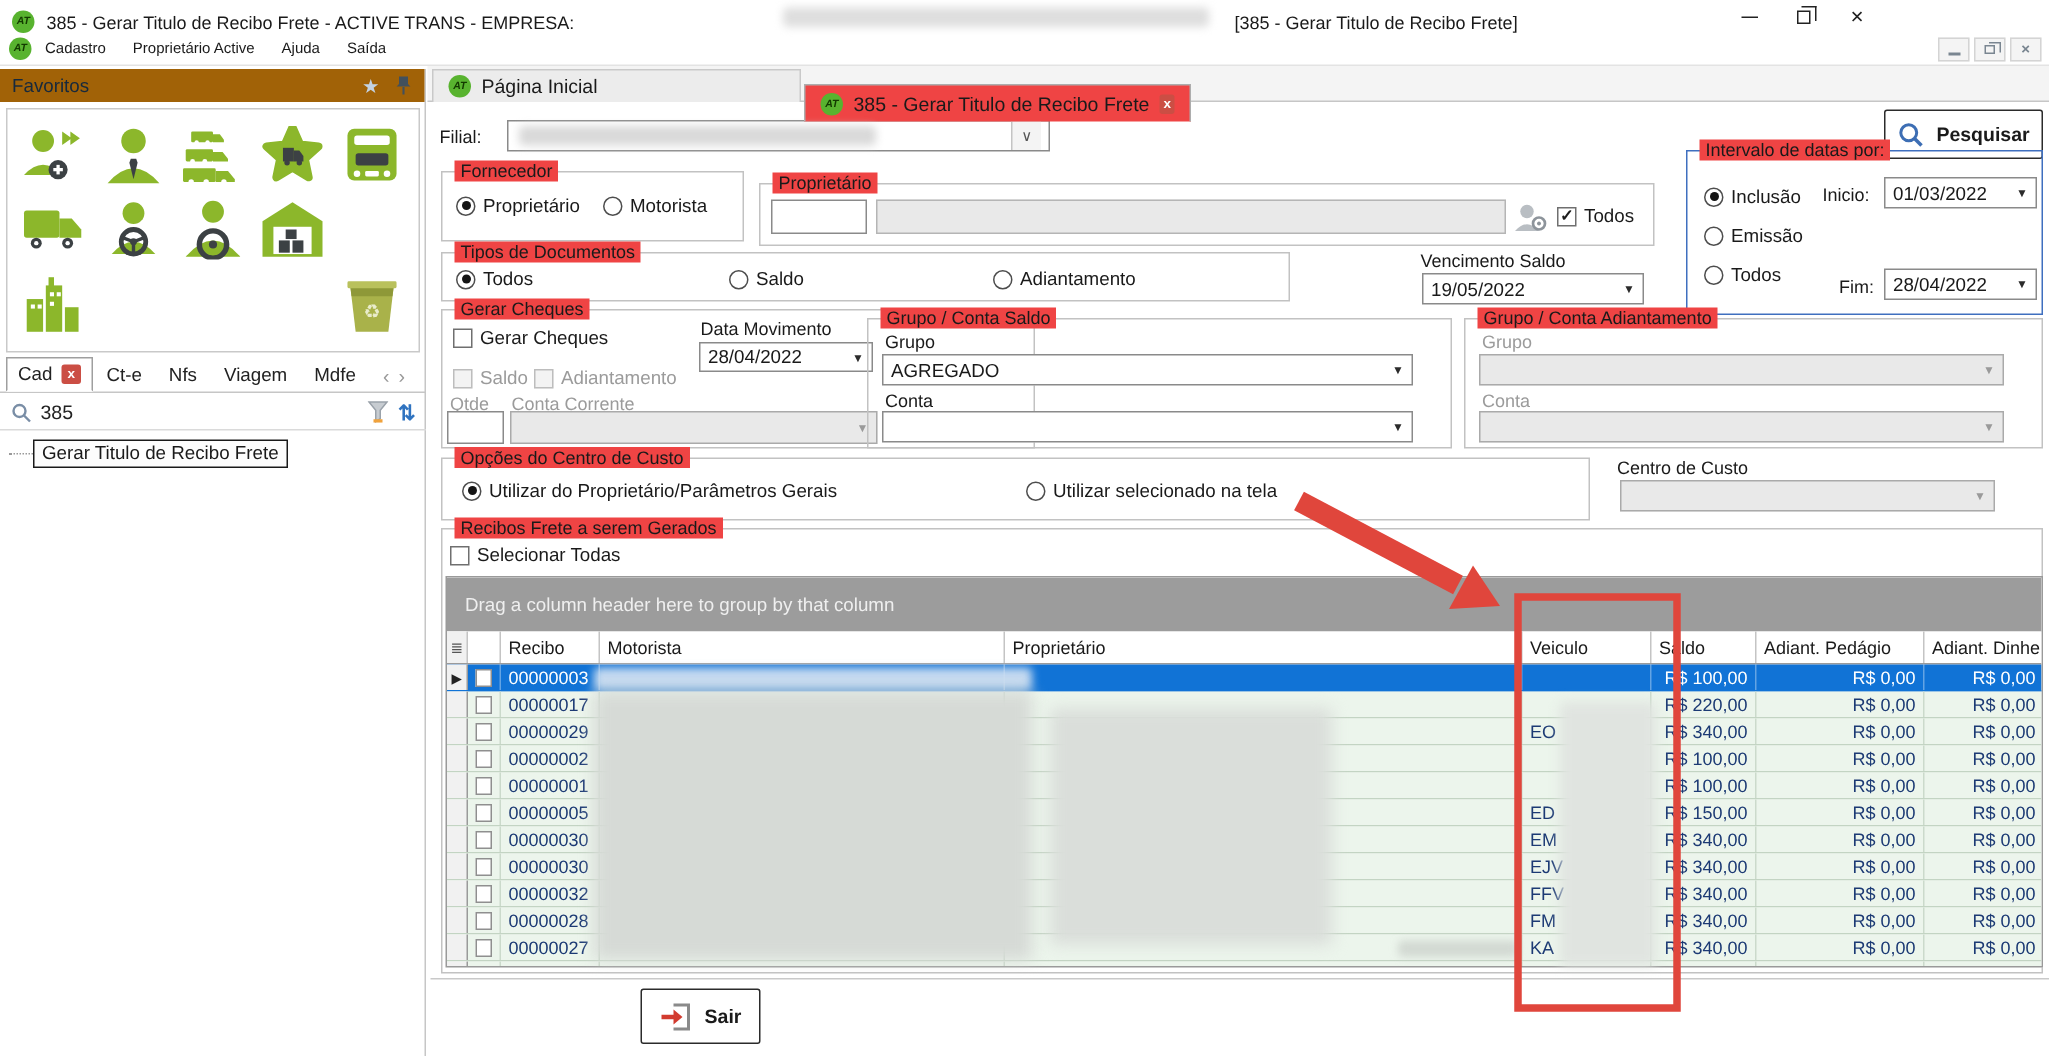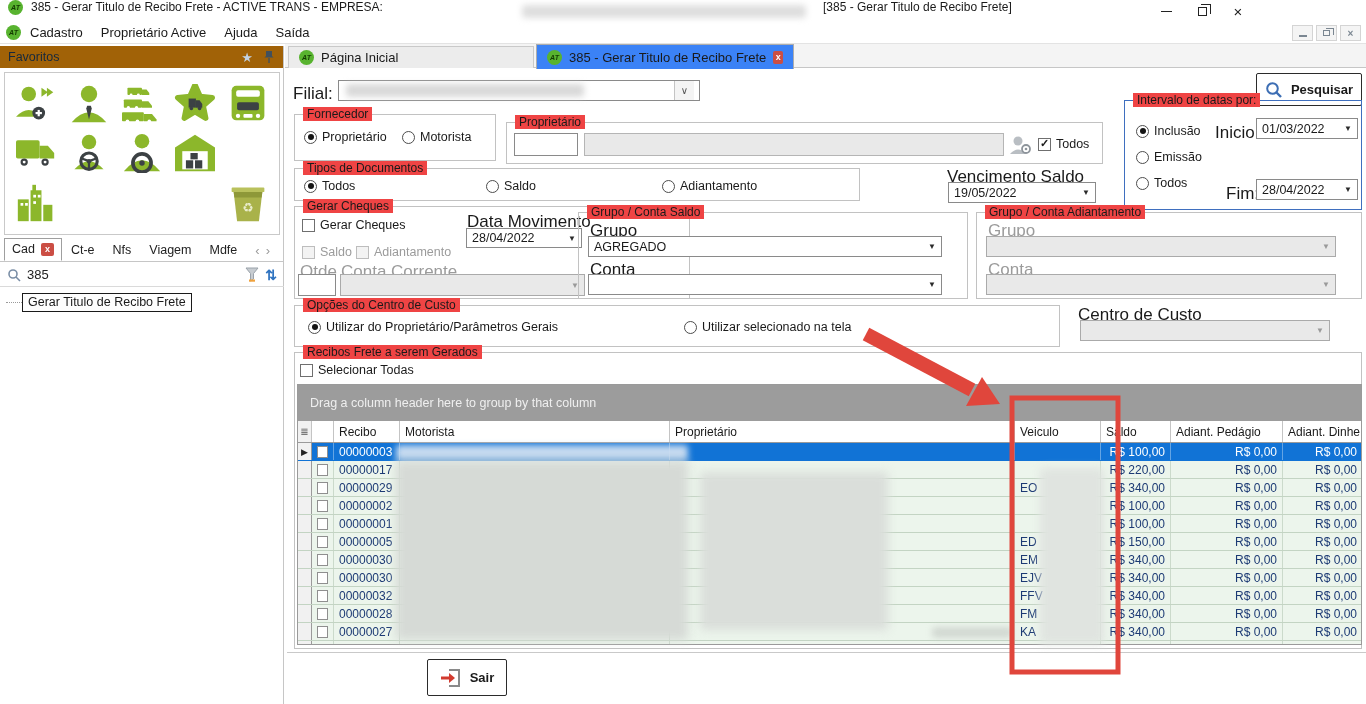--- a/index.html
+++ b/index.html
@@ -1,31 +1,31 @@
 <!DOCTYPE html>
 <html><head>
 <meta charset="utf-8">
 <style>
 *{box-sizing:border-box;margin:0;padding:0}
 html,body{background:#888}
 #app{position:relative;width:1366px;height:704px;background:#fff;overflow:hidden;
   font-family:"Liberation Sans",sans-serif;font-size:12px;color:#1a1a1a;margin:0 auto}
 .abs{position:absolute}
 
-.titlebar{position:absolute;left:0;top:0;width:1256px;height:22px;background:#fff;display:flex;align-items:flex-start;gap:8px;padding-left:8px}
+.titlebar{position:absolute;left:0;top:0;width:1256px;height:22px;background:#fff;display:flex;align-items:flex-end;gap:8px;padding-left:8px}
 .logo{width:15px;height:15px;border-radius:50%;background:#58b32f;color:#133a00;font-size:7px;font-weight:bold;font-style:italic;display:flex;align-items:center;justify-content:center;flex:none}
 .wtitle{font-size:12px;white-space:nowrap}
 .winbtns{position:absolute;right:0;top:0;height:22px;display:flex}
 .winbtn{width:36px;height:22px;display:flex;align-items:center;justify-content:center}
 .ico-min{width:11px;height:1px;background:#222}
 .ico-max{width:9px;height:9px;border:1px solid #222;position:relative}
 .ico-max::after{content:"";position:absolute;left:2px;top:-4px;width:9px;height:9px;border:1px solid #222;border-bottom:none;border-left:none}
 .xglyph{font-size:15px;color:#222;line-height:1}
 .menubar{position:absolute;left:0;top:22px;width:1366px;height:22px;display:flex;align-items:center;padding-left:6px;border-bottom:1px solid #e3e3e3;background:#fff}
-.menuitem{padding:0 9px;font-size:13px}
+.menuitem{padding:0 9px;font-size:10px}
 .mdibtns{position:absolute;right:5px;top:25px;display:flex;gap:3px}
 .mdibtn{width:21px;height:16px;border:1px solid #d4d4d4;background:#f4f4f4;color:#7a8691;display:flex;align-items:center;justify-content:center;font-size:10px;font-weight:bold}
 .mini-min{width:8px;height:2px;background:#7a8691;margin-top:6px}
 .mini-rest{width:7px;height:6px;border:1px solid #7a8691;position:relative}
 .mini-rest::after{content:"";position:absolute;left:2px;top:-3px;width:7px;height:6px;border:1px solid #7a8691;border-bottom:none;border-left:none}
 
 .sidebar{position:absolute;left:0;top:46px;width:284px;height:658px;background:#fff;border-right:1px solid #c6c6c6}
 .sb-head{height:22px;background:#a16207;display:flex;align-items:center;padding:0 8px;color:#16293d;font-size:12.5px}
 .sb-star{margin-left:auto;color:#c3d2e2;font-size:13px}
 .fav-panel{position:absolute;left:4px;top:26px;width:276px;height:163px;border:1px solid #c9c9c9;background:#fff;padding:6px 4px;display:grid;grid-template-columns:repeat(5,1fr);align-items:center;justify-items:center}
@@ -38,23 +38,23 @@
 .sb-search{position:absolute;left:0;top:217px;width:284px;height:24px;display:flex;align-items:center;gap:6px;padding:0 7px;border-bottom:1px solid #dadada}
 .sb-search input{border:none;outline:none;font-size:13px;width:165px;font-family:inherit;color:#222;background:transparent}
 .sortglyph{color:#2f73c0;font-size:14px;font-weight:bold}
 .sb-tree{position:absolute;left:6px;top:247px;display:flex;align-items:center}
 .dotline{width:16px;border-top:1px dotted #9a9a9a}
 .tree-label{border:1px solid #1a1a1a;padding:1px 5px 2px;font-size:12.5px;background:#fdfdfd;white-space:nowrap}
 
 .tabstrip{position:absolute;left:285px;top:44px;width:1081px;height:24px;background:#f4f4f4;border-bottom:1px solid #c6c6c6}
 .doc-tab{position:absolute;display:flex;align-items:center;gap:7px;padding:0 10px;font-size:13px;white-space:nowrap}
 .doc-tab.idle{left:3px;top:2px;width:246px;height:22px;background:#ececec;border:1px solid #c9c9c9;border-bottom:none}
-.doc-tab.active{left:251px;top:0;width:258px;height:25px;background:#3b82f6;border:1px solid #adadad;border-bottom:none;z-index:2}
-
-.lbl{position:absolute;font-size:17px;white-space:nowrap}
+.doc-tab.active{left:251px;top:12px;width:258px;height:25px;background:#ef4444;border:1px solid #adadad;border-bottom:none;z-index:2}
+
+.lbl{position:absolute;font-size:12px;white-space:nowrap}
 .lbl.dis{color:#9b9b9b}
 .grp{position:absolute;border:1px solid #c2c2c2}
 .grp>.cap{position:absolute;top:-8px;left:8px;background:#ef4444;padding:0 4px;font-size:12px;white-space:nowrap}
 .combo{position:absolute;border:1px solid #8a8a8a;background:#fff;display:flex;align-items:center;padding:0 5px;font-size:12.5px;white-space:nowrap}
 .combo .arr{margin-left:auto;font-size:8px;color:#2b2b2b;padding-left:4px}
 .combo.dis{background:#e9e9e9;border-color:#aaa}
 .combo.dis .arr{color:#9a9a9a}
 .chevbox{margin-left:auto;width:20px;align-self:stretch;border-left:1px solid #c4c4c4;background:#f4f4f4;display:flex;align-items:center;justify-content:center;color:#555;font-size:10px}
 .inputbox{position:absolute;border:1px solid #8a8a8a;background:#fff}
 .inputbox.dis{background:#e9e9e9;border-color:#b5b5b5}

